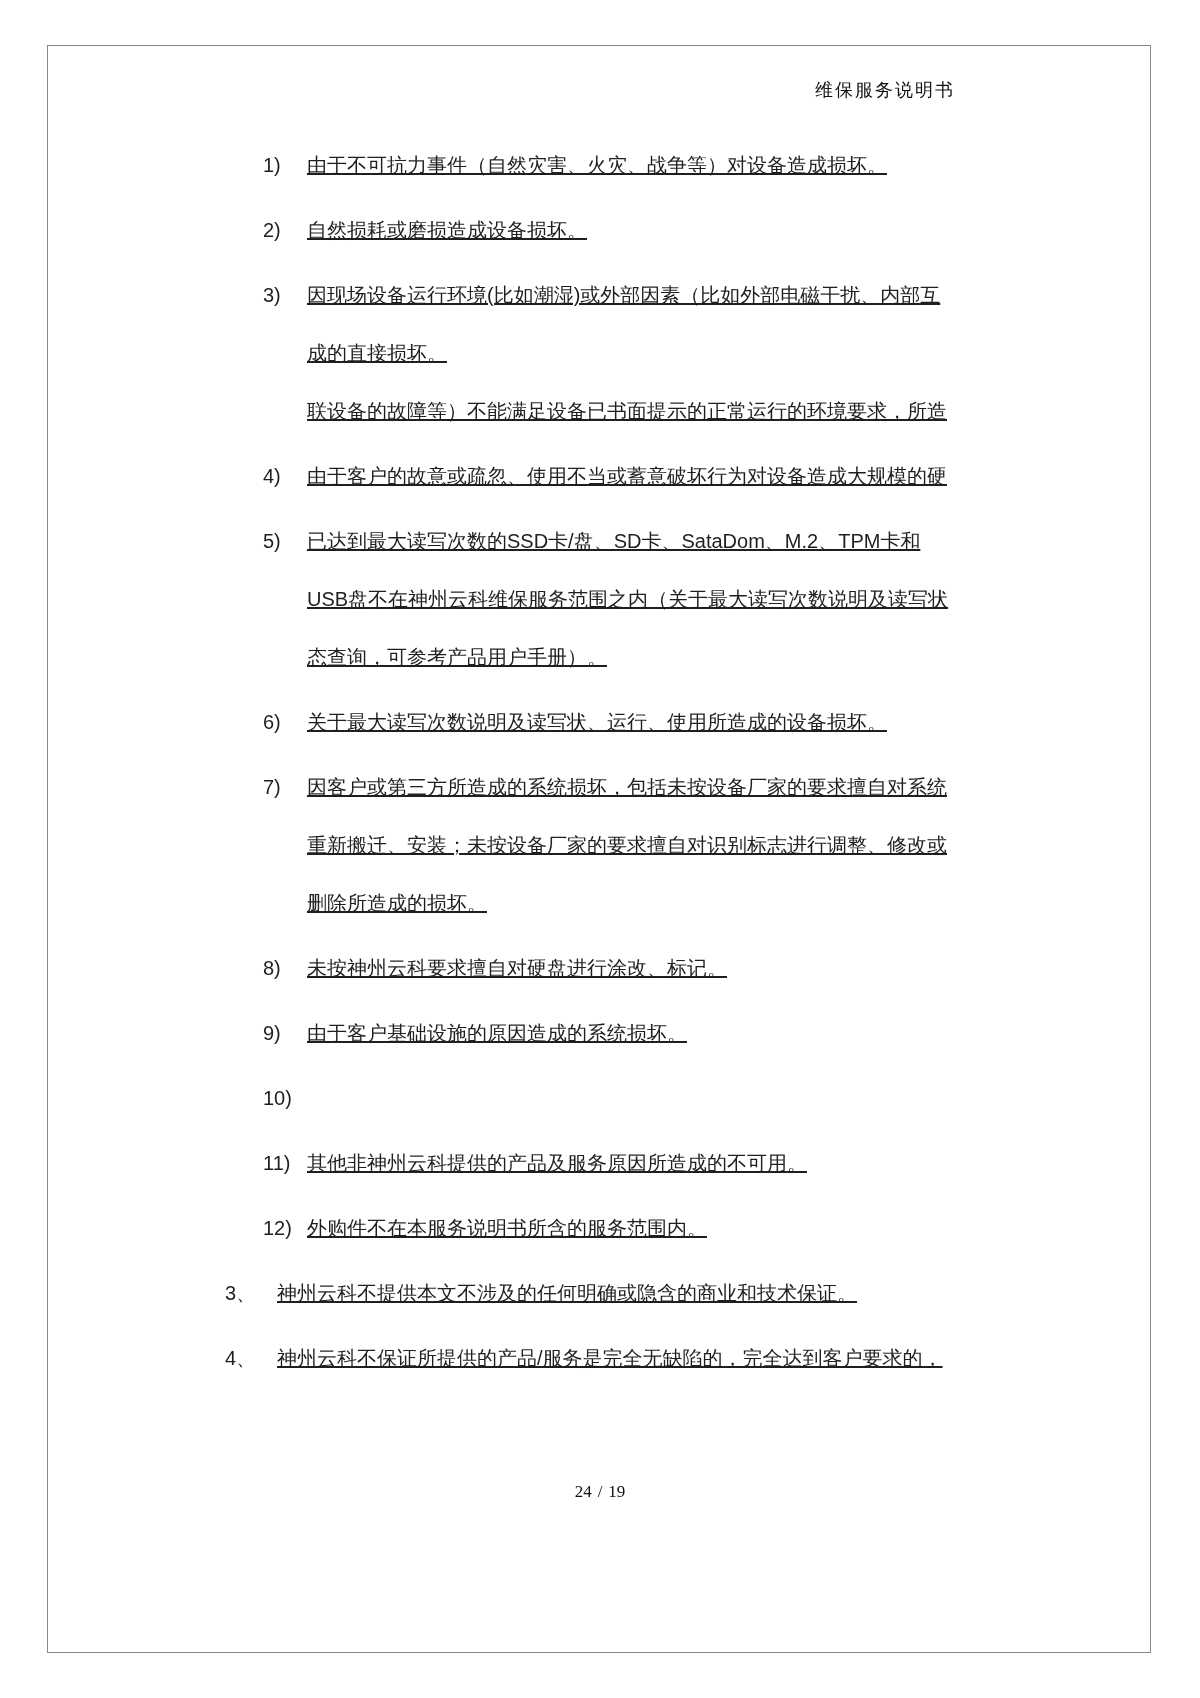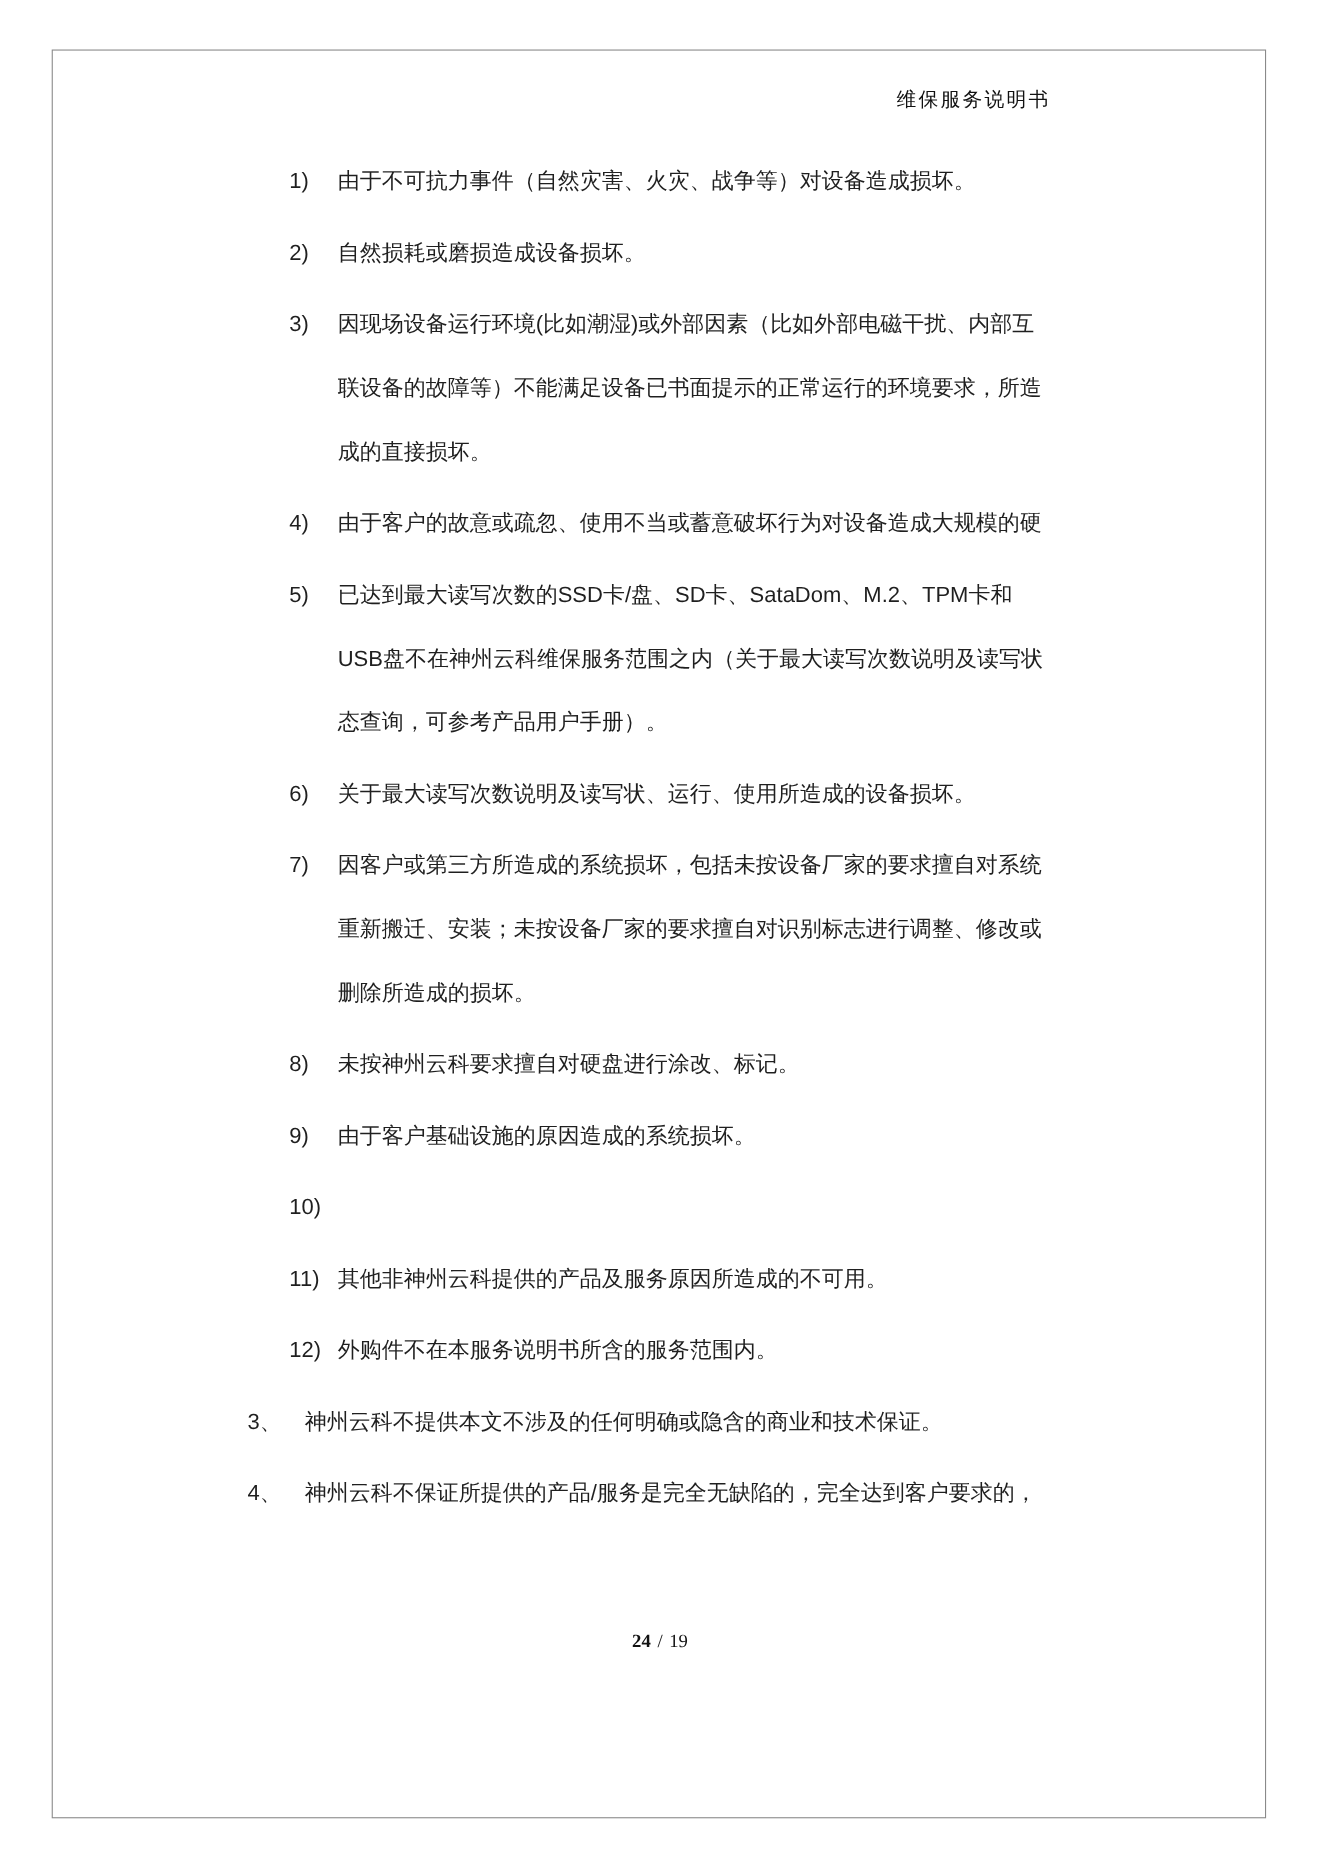--- a/index.html
+++ b/index.html
@@ -45,33 +45,33 @@
     align-items: flex-start;
     margin-bottom: 7px;
     font-size: 20px;
     line-height: 58px;
   }
   .item.level2 { padding-left: 263px; }
   .item.level2 .num { flex: 0 0 44px; width: 44px; }
   .item.level1 { padding-left: 225px; }
   .item.level1 .num { flex: 0 0 52px; width: 52px; }
   .num { white-space: nowrap; }
-  .lines { min-width: 0; }
+  .lines { min-width: 0; text-decoration: underline; }
   .line { white-space: nowrap; }
   .footer {
     position: absolute;
     top: 1482px;
     left: 0;
     width: 1200px;
     text-align: center;
     font-family: "Liberation Serif", serif;
     font-size: 17px;
     color: #111111;
   }
-  .footer .pnum { font-weight: bold; }
+  .footer .pnum { font-weight: normal; }
   .footer .psep { margin: 0 6px; }
 </style>
 </head>
 <body>
 
 <div class="page-border"></div>
 
 <div class="header">
   <span>维保服务说明书</span>
 </div>
@@ -86,22 +86,22 @@
     <div class="item level2">
       <span class="num">2)</span>
       <div class="lines">
         <div class="line">自然损耗或磨损造成设备损坏。</div>
       </div>
     </div>
     <div class="item level2">
       <span class="num">3)</span>
       <div class="lines">
         <div class="line">因现场设备运行环境(比如潮湿)或外部因素（比如外部电磁干扰、内部互</div>
+        <div class="line">成的直接损坏。</div>
         <div class="line">联设备的故障等）不能满足设备已书面提示的正常运行的环境要求，所造</div>
-        <div class="line">成的直接损坏。</div>
       </div>
     </div>
     <div class="item level2">
       <span class="num">4)</span>
       <div class="lines">
         <div class="line">由于客户的故意或疏忽、使用不当或蓄意破坏行为对设备造成大规模的硬</div>
       </div>
     </div>
     <div class="item level2">
       <span class="num">5)</span>

